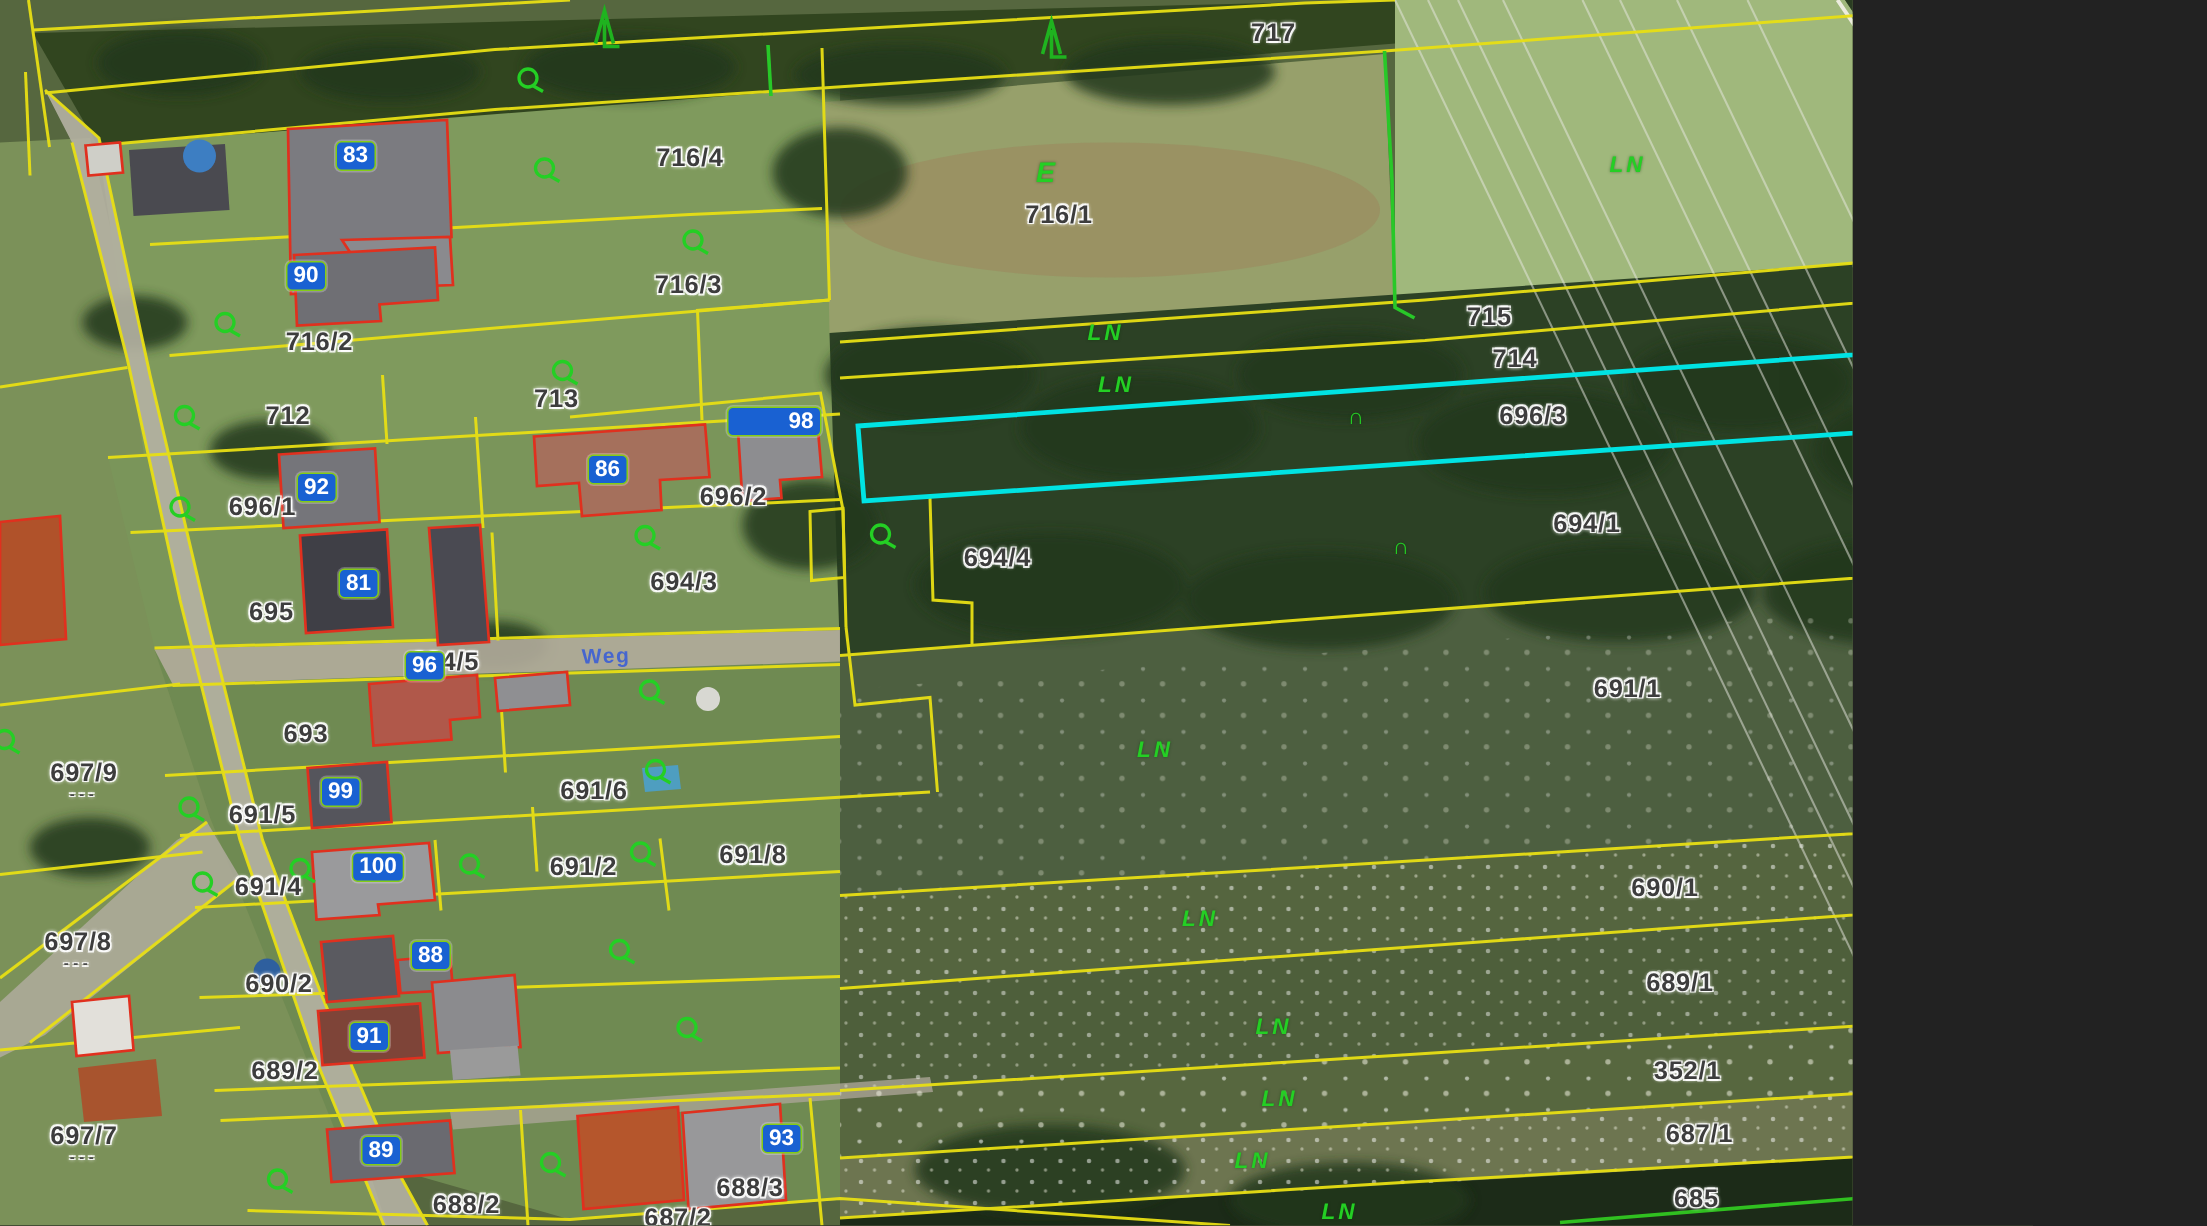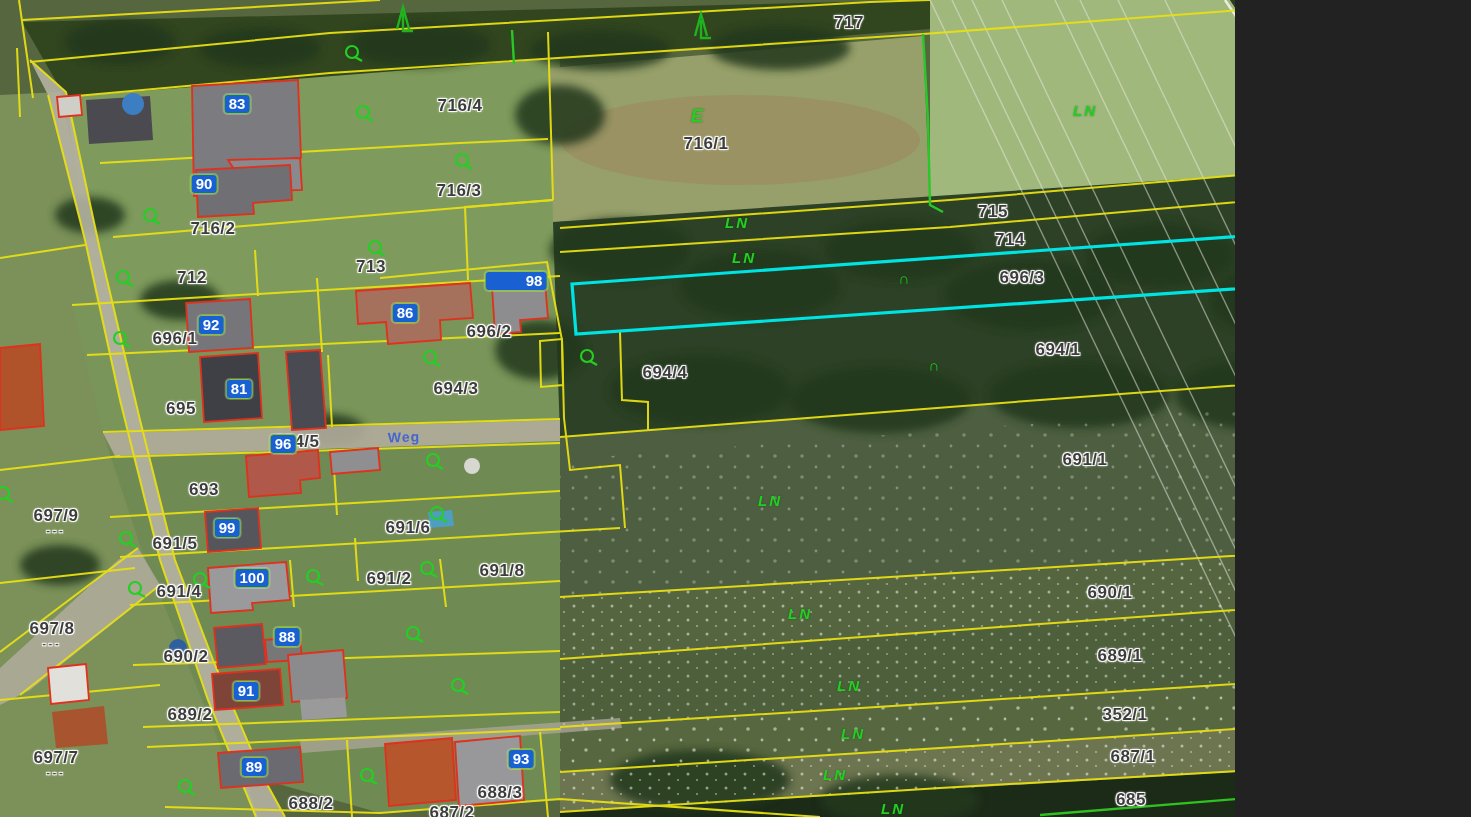--- a/index.html
+++ b/index.html
@@ -279,21 +279,21 @@
       <div class="plabel" style="left: 175px; top: 338px;">696/1</div>
       <div class="plabel" style="left: 489px; top: 331px;">696/2</div>
       <div class="plabel" style="left: 633px; top: 372px; margin-left: 32px;">694/4</div>
       <div class="plabel" style="left: 1058px; top: 349px;">694/1</div>
       <div class="plabel" style="left: 181px; top: 408px;">695</div>
       <div class="plabel" style="left: 438px; top: 388px; padding-left: 36px;">694/3</div>
       <div class="plabel" style="left: 297px; top: 441px;">694/5</div>
       <div class="plabel" style="left: 204px; top: 489px;">693</div>
       <div class="plabel" style="left: 36px; top: 521px; margin-left: 20px;">697/9<span class="dashes">---</span></div>
       <div class="plabel" style="left: 175px; top: 543px;">691/5</div>
-      <div class="plabel" style="left: 408px; top: 527px;">691/6</div>
+      <div class="plabel" style="left: 396px; top: 527px;">691/6</div>
       <div class="plabel" style="left: 179px; top: 591px;">691/4</div>
       <div class="plabel" style="left: 389px; top: 578px;">691/2</div>
       <div class="plabel" style="left: 502px; top: 570px;">691/8</div>
       <div class="plabel" style="left: 1085px; top: 459px; text-align: right;">691/1</div>
       <div class="plabel" style="left: 1110px; top: 592px;">690/1</div>
       <div class="plabel" style="left: 52px; top: 634px;">697/8<span class="dashes">---</span></div>
       <div class="plabel" style="left: 186px; top: 656px;">690/2</div>
       <div class="plabel" style="left: 1120px; top: 655px;">689/1</div>
       <div class="plabel" style="left: 190px; top: 714px;">689/2</div>
       <div class="plabel" style="left: 1125px; top: 714px;">352/1</div>

